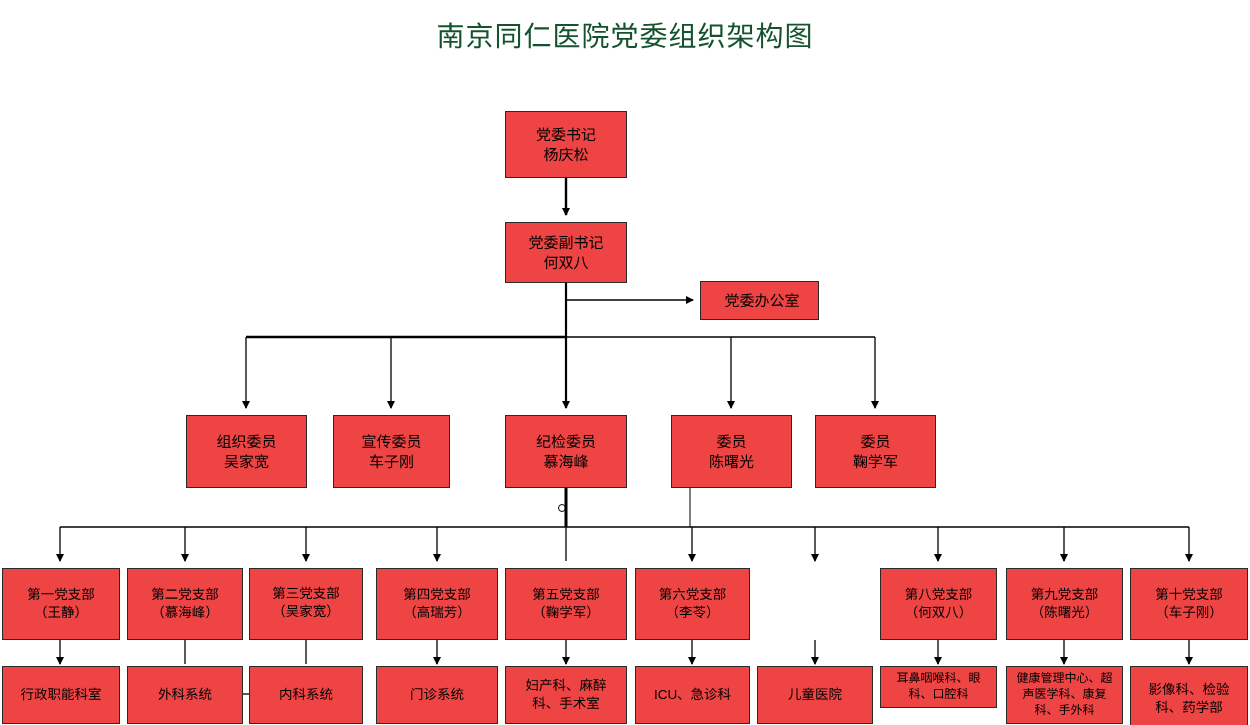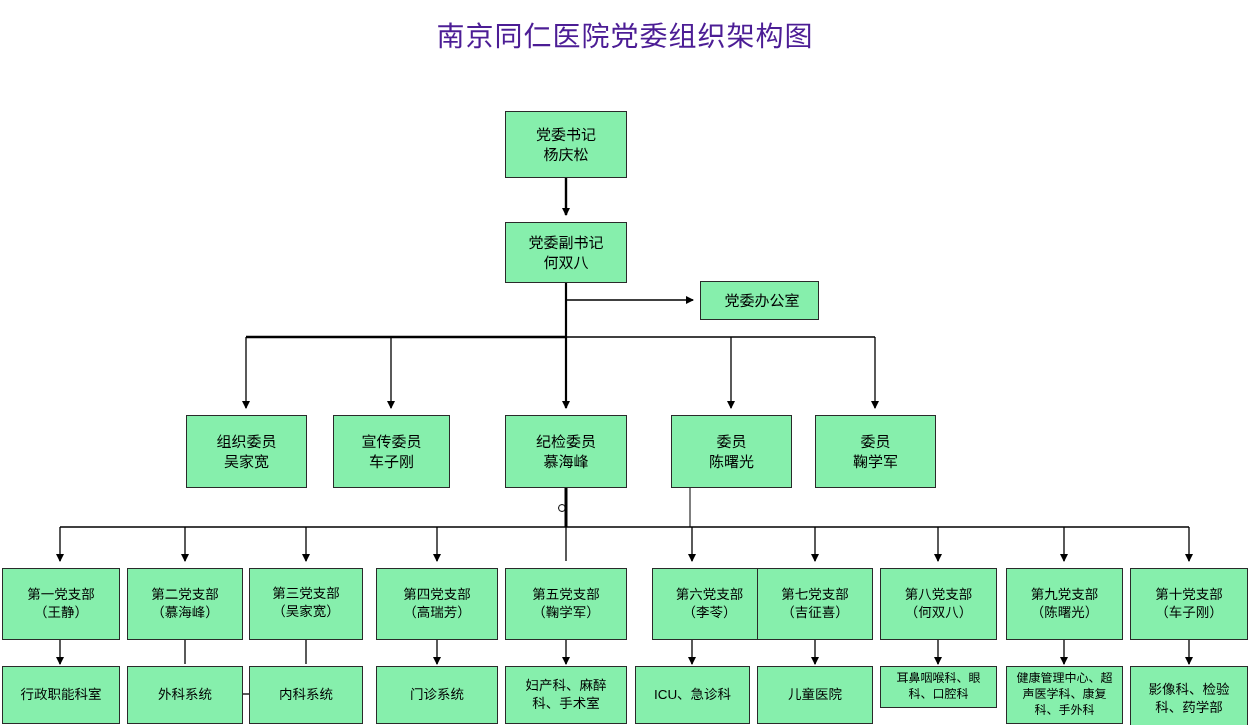--- a/index.html
+++ b/index.html
@@ -20,27 +20,27 @@
     width:1250px;height:725px;
     pointer-events:none;
   }
   .title{
     position:absolute;
     left:0;top:14px;width:1250px;
     text-align:center;
     font-family:"DejaVu Serif","Liberation Serif",serif;
     font-size:28px;
     letter-spacing:1px;
-    color:#4c1d95;
+    color:#14532d;
     white-space:nowrap;
   }
   .node{
     position:absolute;
     box-sizing:border-box;
-    background:#86efac;
+    background:#ef4444;
     border:1.4px solid #2a2a2a;
     display:flex;
     align-items:center;
     justify-content:center;
     text-align:center;
     color:#000;
     font-size:15px;
     line-height:1.28;
     padding:2px 3px;
     z-index:3;
@@ -163,27 +163,23 @@
 （吴家宽）</span>
   </div>
   <div class="node small" style="left:376px;top:568px;width:122px;height:72px;">
     <span class="txt">第四党支部
 （高瑞芳）</span>
   </div>
   <div class="node small" style="left:505px;top:568px;width:122px;height:72px;">
     <span class="txt">第五党支部
 （鞠学军）</span>
   </div>
-  <div class="node small" style="left:652px;top:568px;width:115px;height:72px;">
+  <div class="node small" style="left:635px;top:568px;width:115px;height:72px;">
     <span class="txt">第六党支部
 （李苓）</span>
-  </div>
-  <div class="node small" style="left:757px;top:568px;width:116px;height:72px;">
-    <span class="txt">第七党支部
-（吉征喜）</span>
   </div>
   <div class="node small" style="left:880px;top:568px;width:117px;height:72px;">
     <span class="txt">第八党支部
 （何双八）</span>
   </div>
   <div class="node small" style="left:1006px;top:568px;width:117px;height:72px;">
     <span class="txt">第九党支部
 （陈曙光）</span>
   </div>
   <div class="node small" style="left:1130px;top:568px;width:118px;height:72px;">

